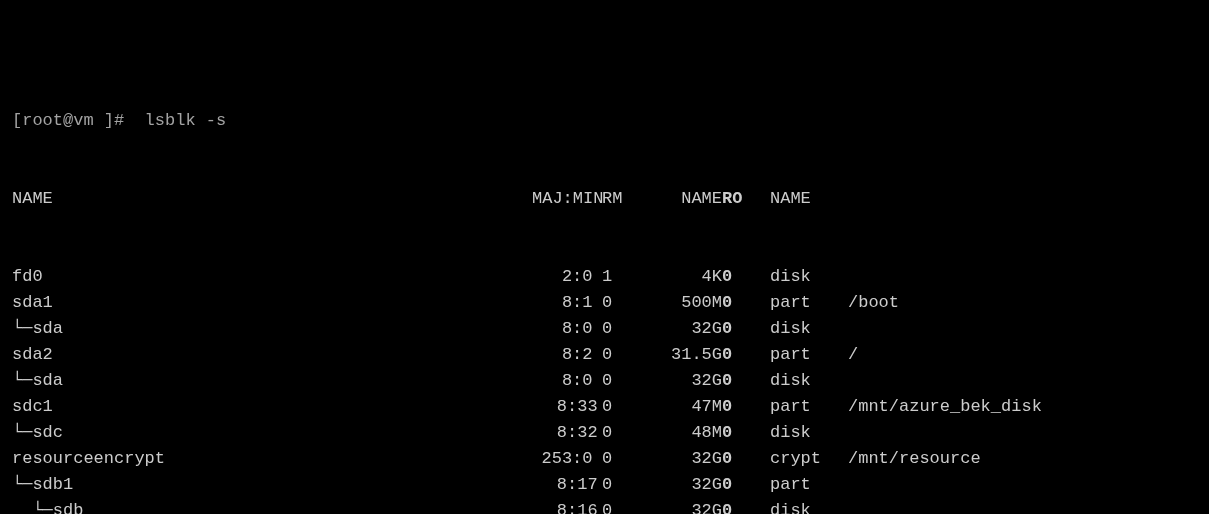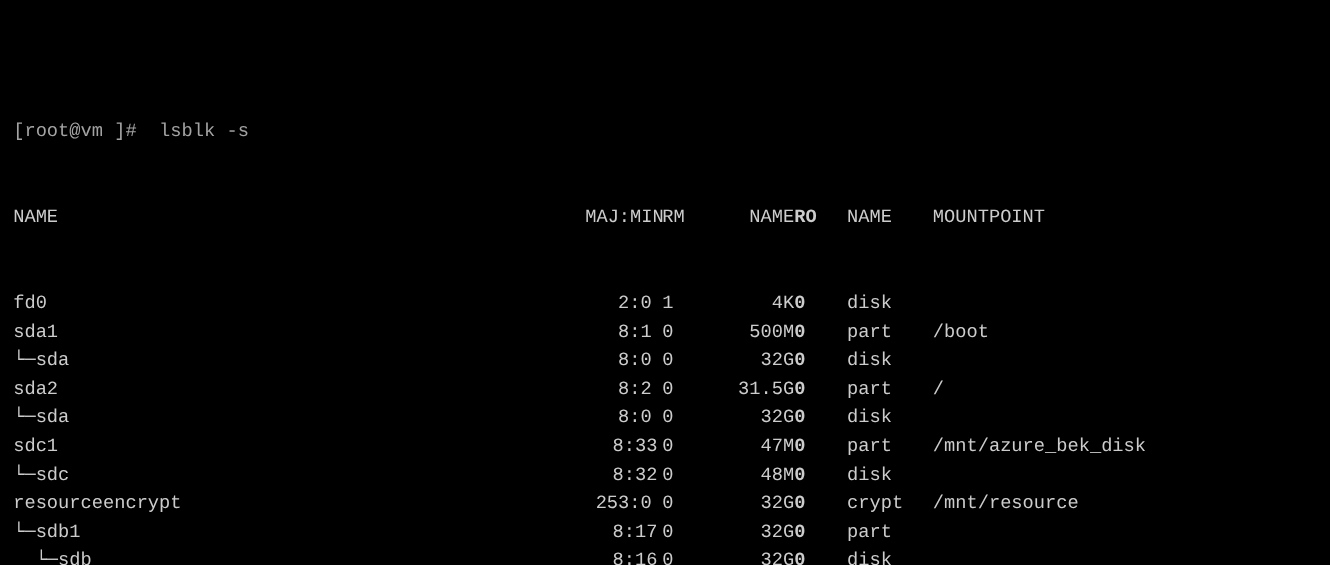--- a/index.html
+++ b/index.html
@@ -26,21 +26,21 @@
     .mount { width: 260px; padding-left: 8px; }
   </style>
 </head>
 <body>
 
 
 
 <div class="prompt">[root@vm ]#  lsblk -s</div>
 
 <div class="row">
-  <span class="name">NAME</span><span class="majmin">MAJ:MIN</span><span class="rm">RM</span><span class="size">NAME</span><span class="ro">RO</span><span class="type">NAME</span><span class="mount">MOUNTPOINT</span>
+  <span class="name">NAME</span><span class="majmin">MAJ:MIN</span><span class="rm">RM</span><span class="size">NAME</span><span class="ro">RO</span><span class="type">NAME</span>
 </div>
 
 <div id="rows-main"><div class="row"><span class="name">fd0</span><span class="majmin">  2:0</span><span class="rm">1</span><span class="size">4K</span><span class="ro">0</span><span class="type">disk</span><span class="mount"></span></div><div class="row"><span class="name">sda1</span><span class="majmin">  8:1</span><span class="rm">0</span><span class="size">500M</span><span class="ro">0</span><span class="type">part</span><span class="mount">/boot</span></div><div class="row"><span class="name">└─sda</span><span class="majmin">  8:0</span><span class="rm">0</span><span class="size">32G</span><span class="ro">0</span><span class="type">disk</span><span class="mount"></span></div><div class="row"><span class="name">sda2</span><span class="majmin">  8:2</span><span class="rm">0</span><span class="size">31.5G</span><span class="ro">0</span><span class="type">part</span><span class="mount">/</span></div><div class="row"><span class="name">└─sda</span><span class="majmin">  8:0</span><span class="rm">0</span><span class="size">32G</span><span class="ro">0</span><span class="type">disk</span><span class="mount"></span></div><div class="row"><span class="name">sdc1</span><span class="majmin">  8:33</span><span class="rm">0</span><span class="size">47M</span><span class="ro">0</span><span class="type">part</span><span class="mount">/mnt/azure_bek_disk</span></div><div class="row"><span class="name">└─sdc</span><span class="majmin">  8:32</span><span class="rm">0</span><span class="size">48M</span><span class="ro">0</span><span class="type">disk</span><span class="mount"></span></div><div class="row"><span class="name">resourceencrypt</span><span class="majmin">253:0</span><span class="rm">0</span><span class="size">32G</span><span class="ro">0</span><span class="type">crypt</span><span class="mount">/mnt/resource</span></div><div class="row"><span class="name">└─sdb1</span><span class="majmin">  8:17</span><span class="rm">0</span><span class="size">32G</span><span class="ro">0</span><span class="type">part</span><span class="mount"></span></div><div class="row"><span class="name">  └─sdb</span><span class="majmin">  8:16</span><span class="rm">0</span><span class="size">32G</span><span class="ro">0</span><span class="type">disk</span><span class="mount"></span></div></div>
 
 
 
 
 
 
 

